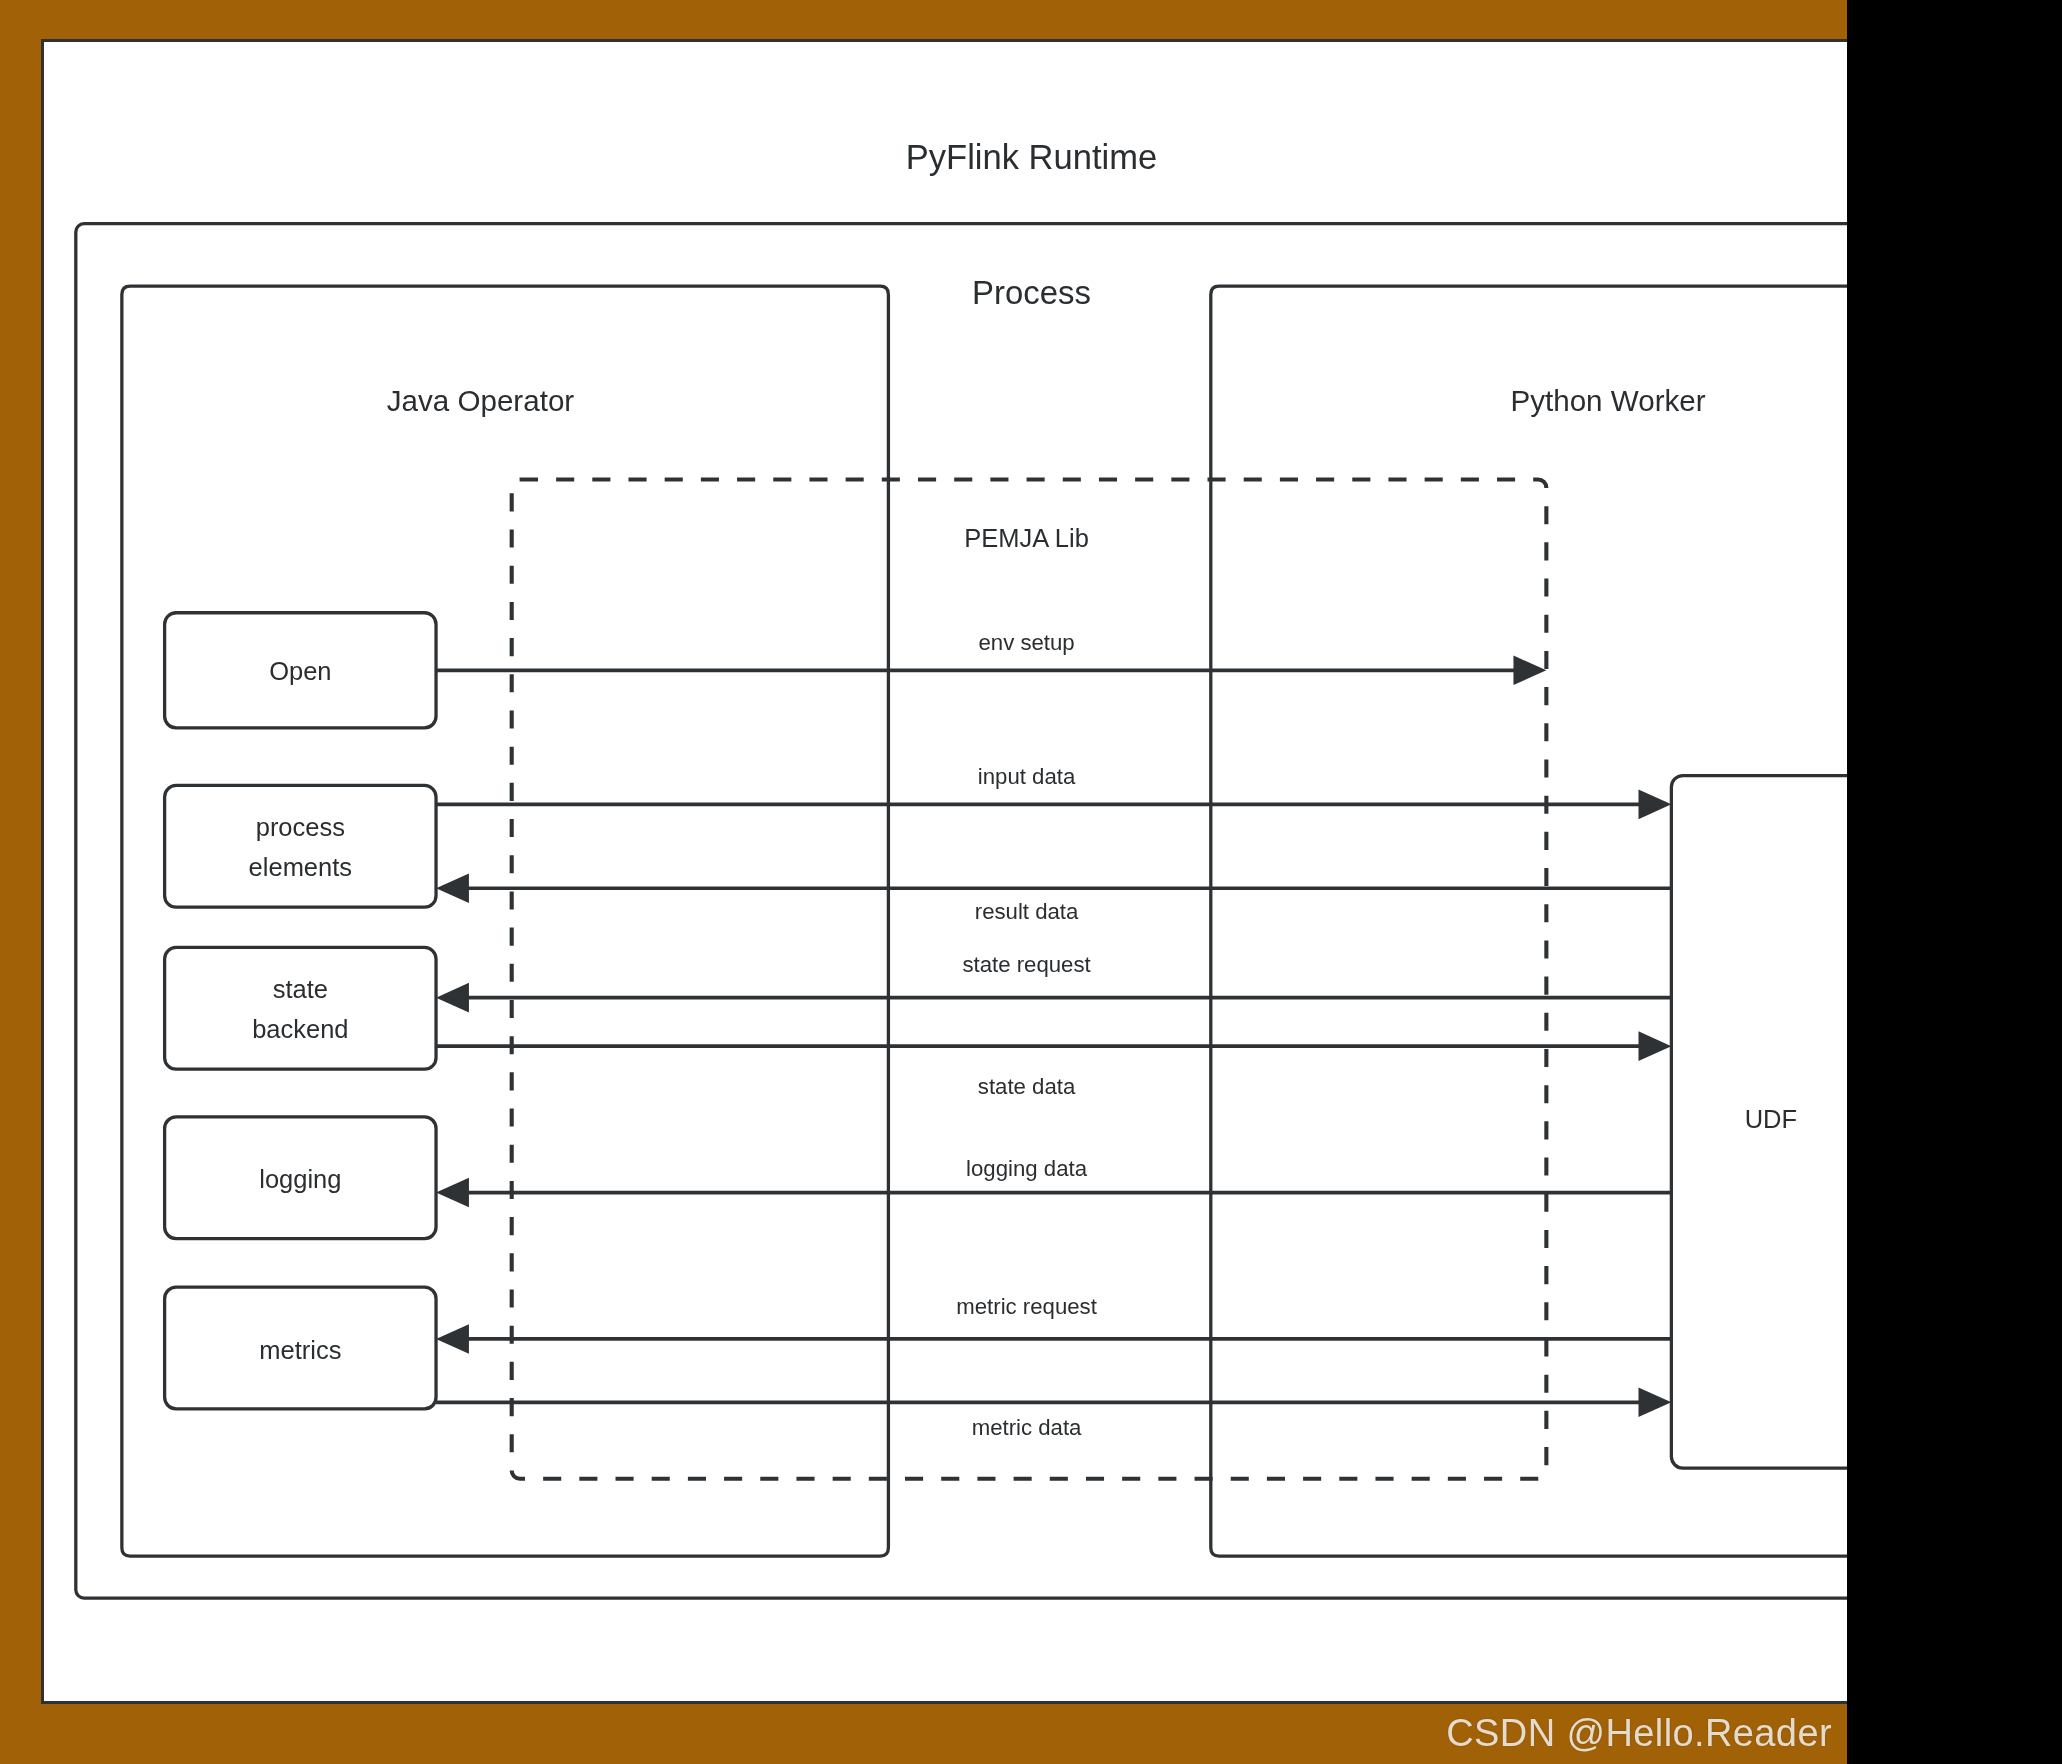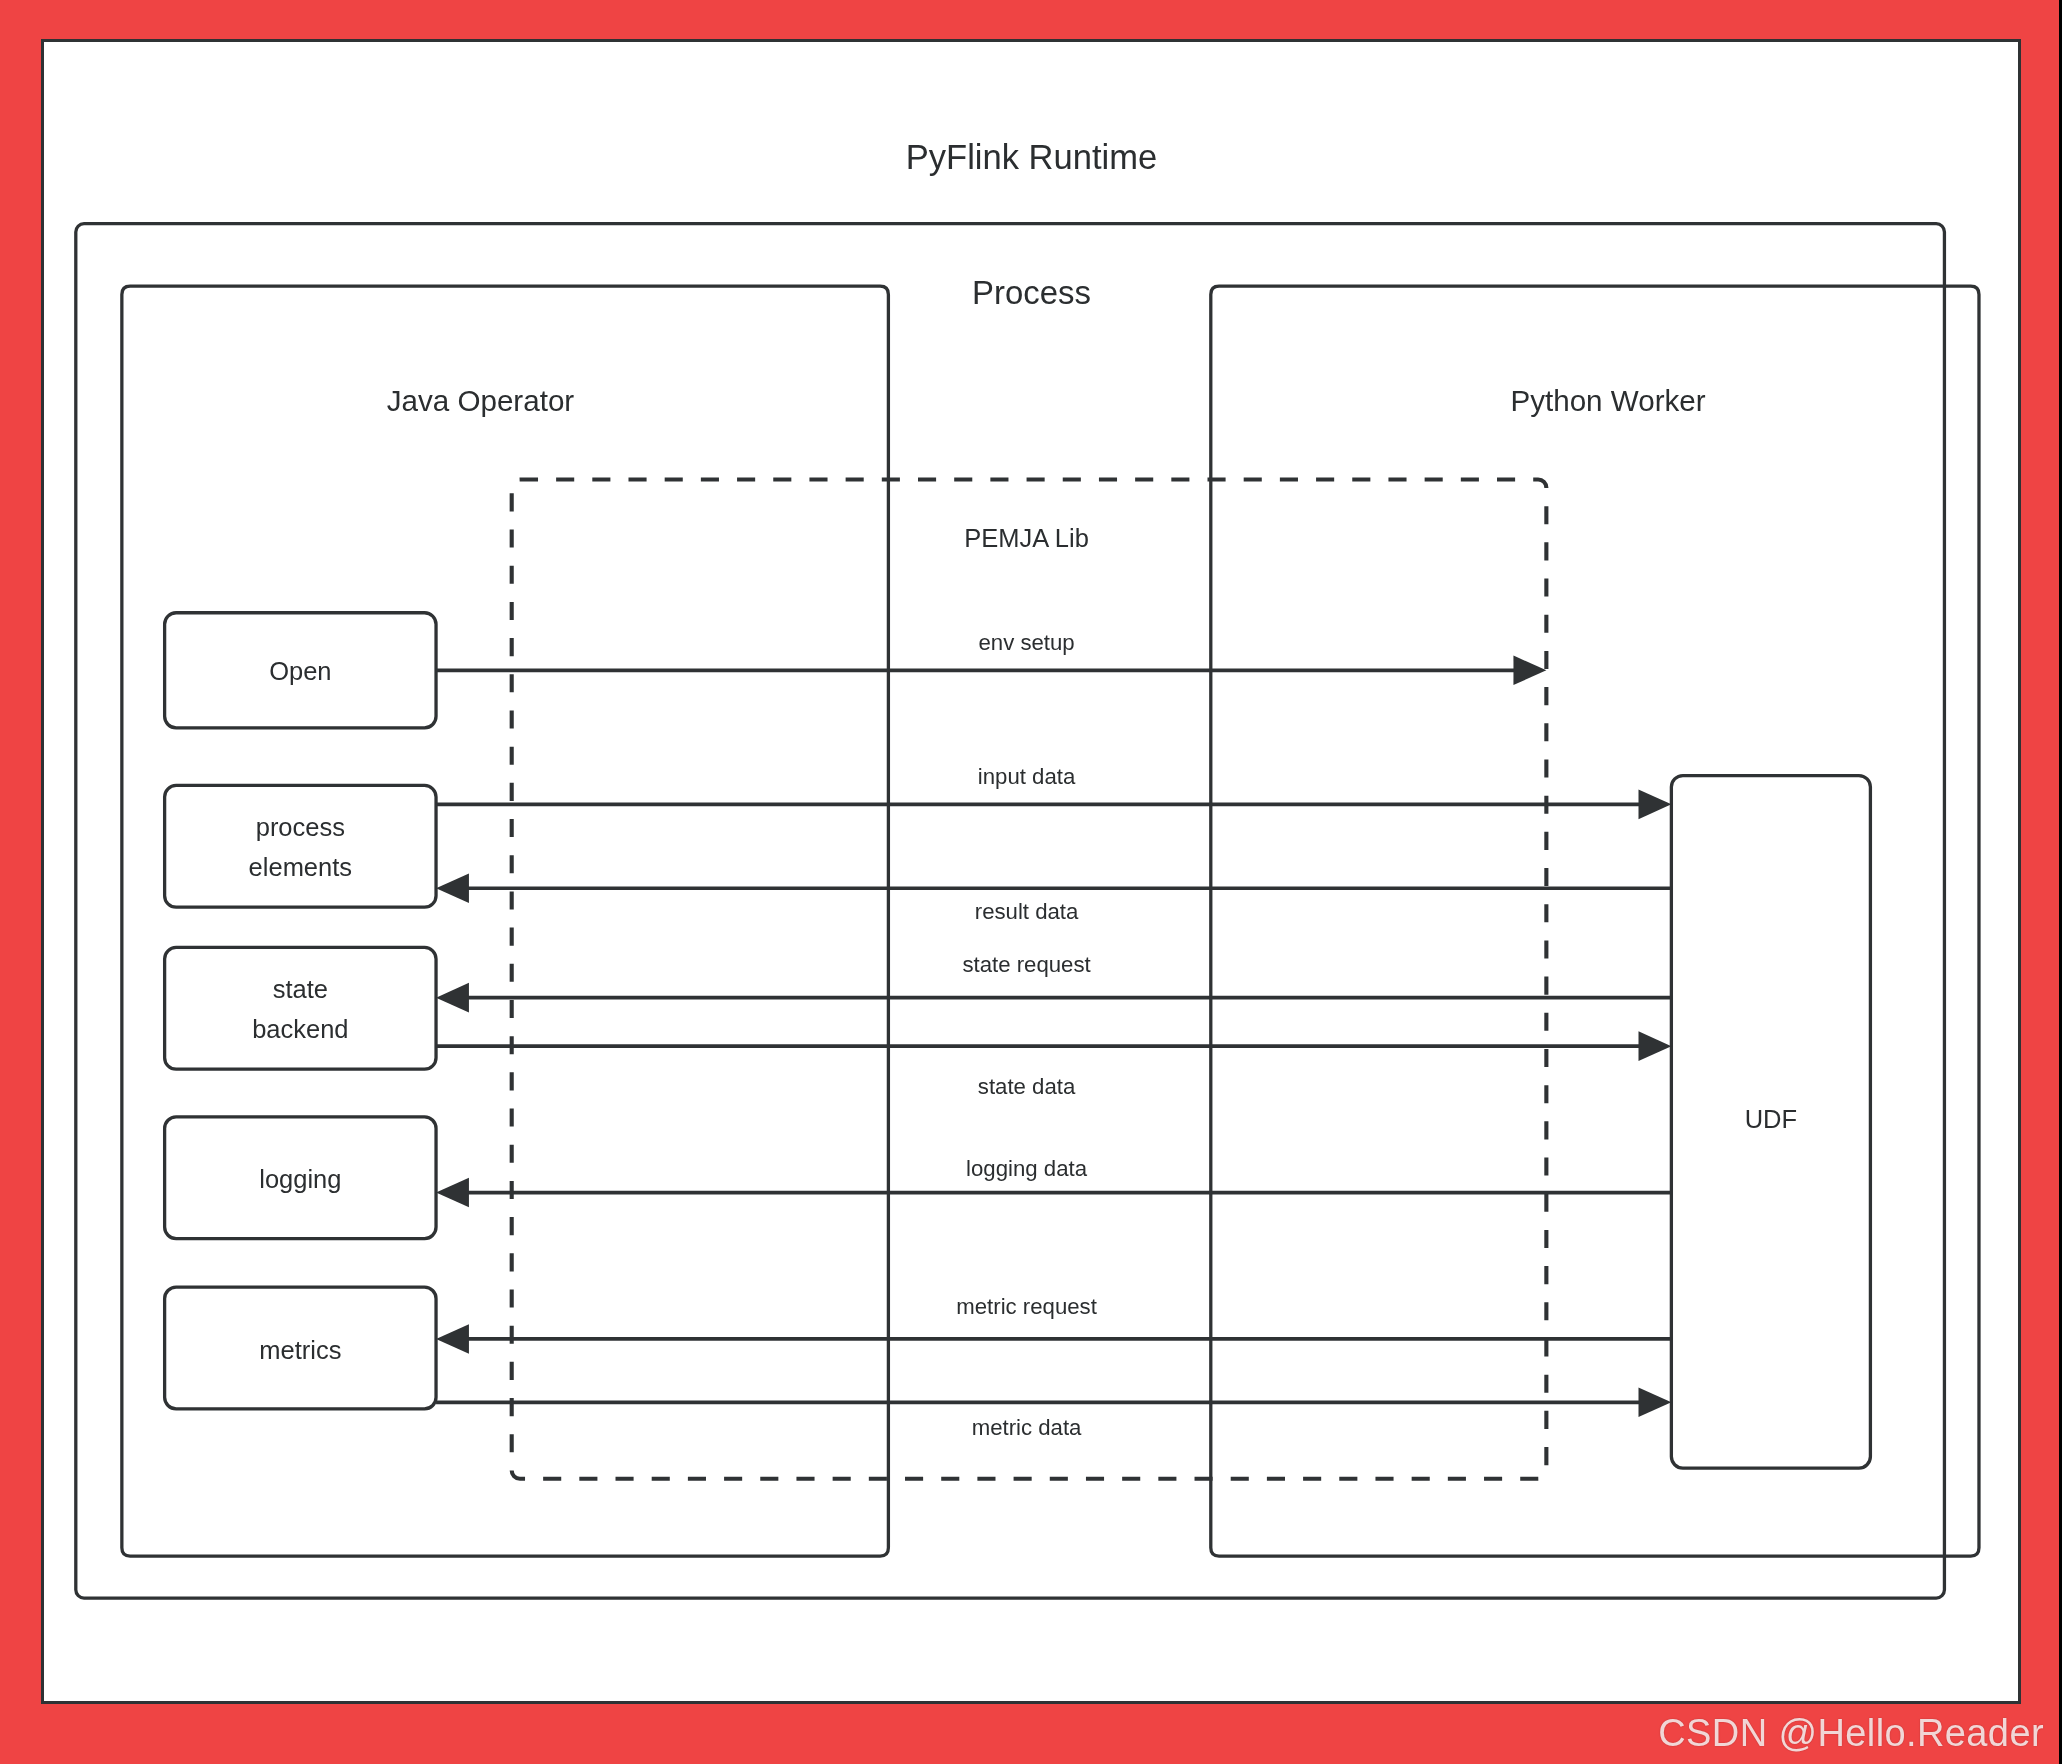--- a/index.html
+++ b/index.html
@@ -2,23 +2,23 @@
 <html style="font-size:13px"><head>
 <meta charset="utf-8">
 <style>
   html, body {
     margin: 0;
     padding: 0;
     background: #000000;
   }
   #root {
     position: relative;
-    width: 2059px;
+    width: 1847px;
     height: 1765px;
-    background: #ef4444;
+    background: #a16207;
     overflow: hidden;
     font-family: "Liberation Sans", sans-serif;
   }
   #canvas {
     position: absolute;
     left: 41px;
     top: 39px;
     width: 1980px;
     height: 1665px;
     background: #ffffff;

